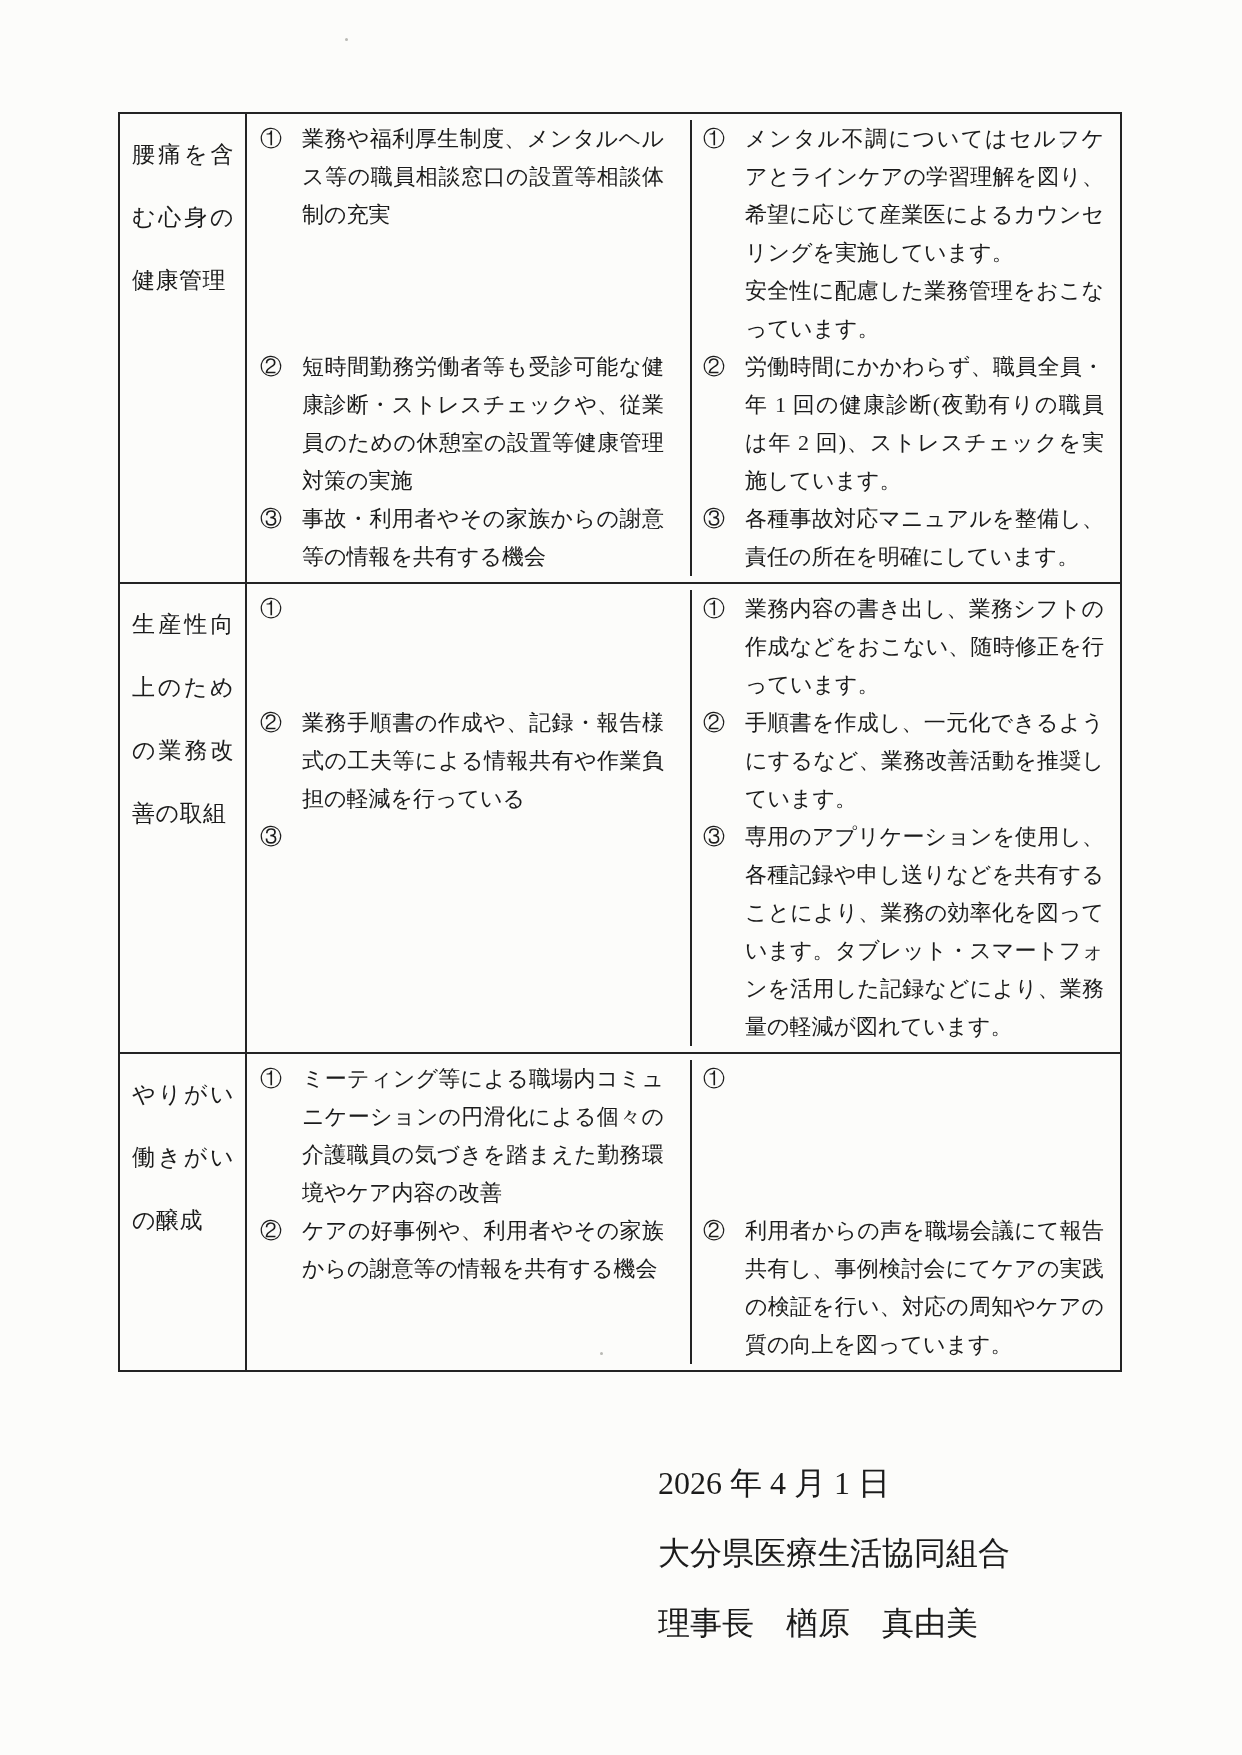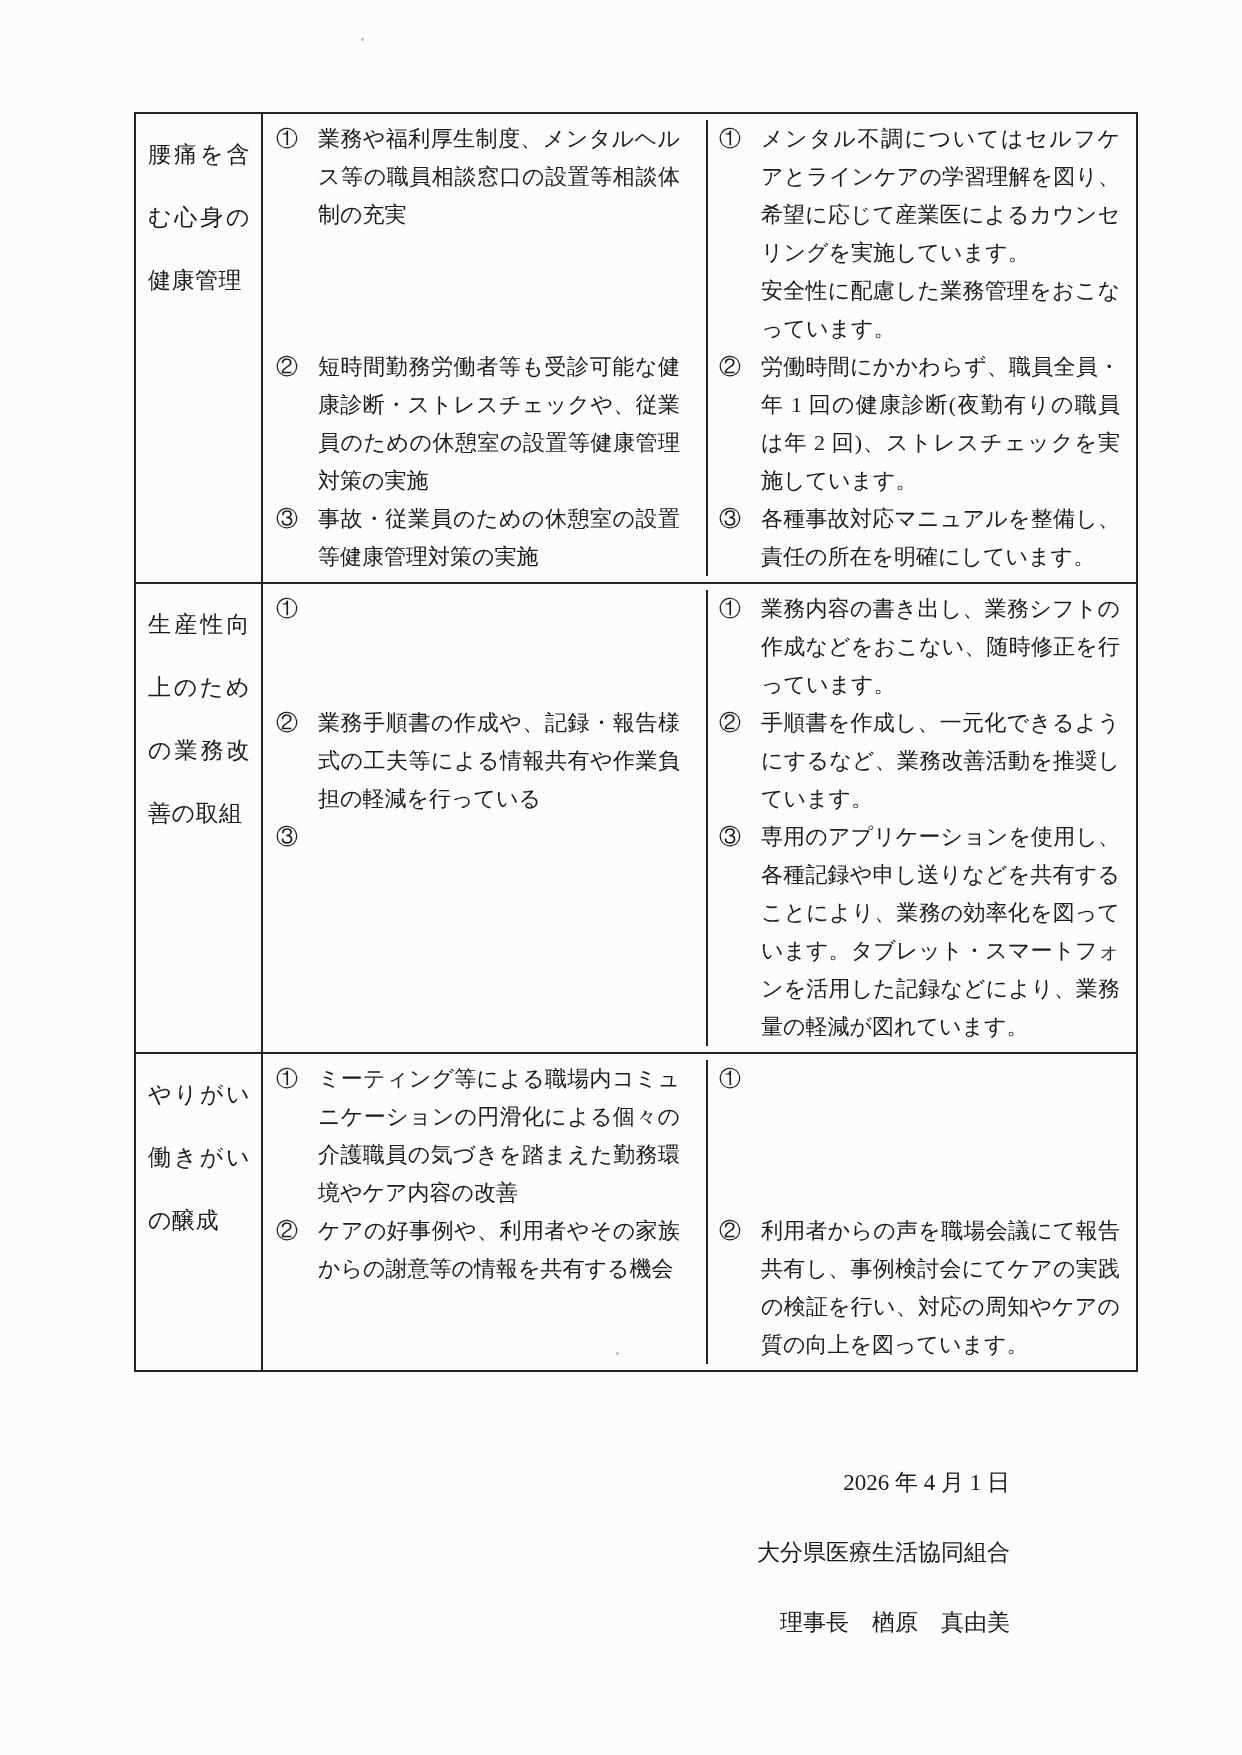--- a/index.html
+++ b/index.html
@@ -5,21 +5,21 @@
   * { box-sizing: border-box; }
   html, body { margin: 0; padding: 0; }
   body {
     width: 1242px; height: 1755px;
     background: #fcfcfa;
     font-family: "Liberation Serif", "DejaVu Serif", serif;
     color: #1b1b1b;
     position: relative;
     overflow: hidden;
   }
-  .sheet { position: absolute; inset: 0; margin-left: 16px; }
+  .sheet { position: absolute; inset: 0; }
 
   
   .main-table {
     position: absolute;
     left: 118px; top: 112px;
     width: 1004px;
     border: 2px solid #242424;
     background: transparent;
   }
   .t-row { display: flex; border-bottom: 2px solid #242424; }
@@ -47,22 +47,22 @@
   .cell.right { flex: 1; padding: 0 16px 0 11px; }
 
   .num  { flex: 0 0 42px; width: 42px; font-size: 22px; line-height: 38px; }
   .body { flex: 1; font-size: 22px; line-height: 38px; text-align: justify; }
   .body p { margin: 0; }
 
   
   .footer {
     position: absolute;
     top: 1468px; right: 232px;
-    text-align: right;
-    font-size: 23px;
+    text-align: left;
+    font-size: 32px;
   }
   .footer .f-line { line-height: 30px; margin-bottom: 40px; white-space: pre; }
 
   
   .speck { position: absolute; background: #b9b9b4; border-radius: 50%; }
 </style>
 </head>
 <body>
 
 <div class="sheet">
@@ -97,21 +97,21 @@
               <span class="num">②</span>
               <div class="body">
                 <p>労働時間にかかわらず、職員全員・年 1 回の健康診断(夜勤有りの職員は年 2 回)、ストレスチェックを実施しています。</p>
               </div>
             </div>
           </div>
           <div class="group">
             <div class="cell left">
               <span class="num">③</span>
               <div class="body">
-                <p>事故・従業員のための休憩室の設置等健康管理対策の実施</p>
+                <p>事故・利用者やその家族からの謝意等の情報を共有する機会</p>
               </div>
             </div>
             <div class="cell right">
               <span class="num">③</span>
               <div class="body">
                 <p>各種事故対応マニュアルを整備し、責任の所在を明確にしています。</p>
               </div>
             </div>
           </div>
         </div>

